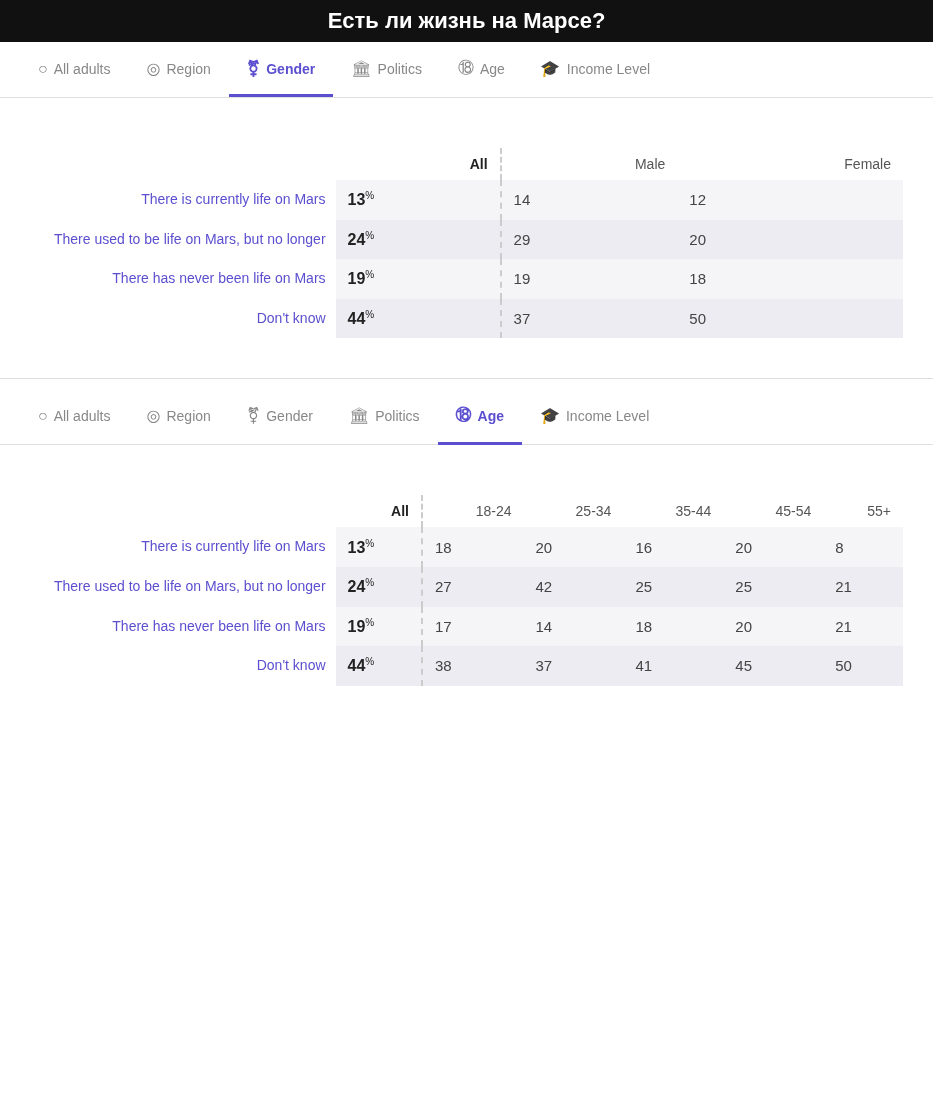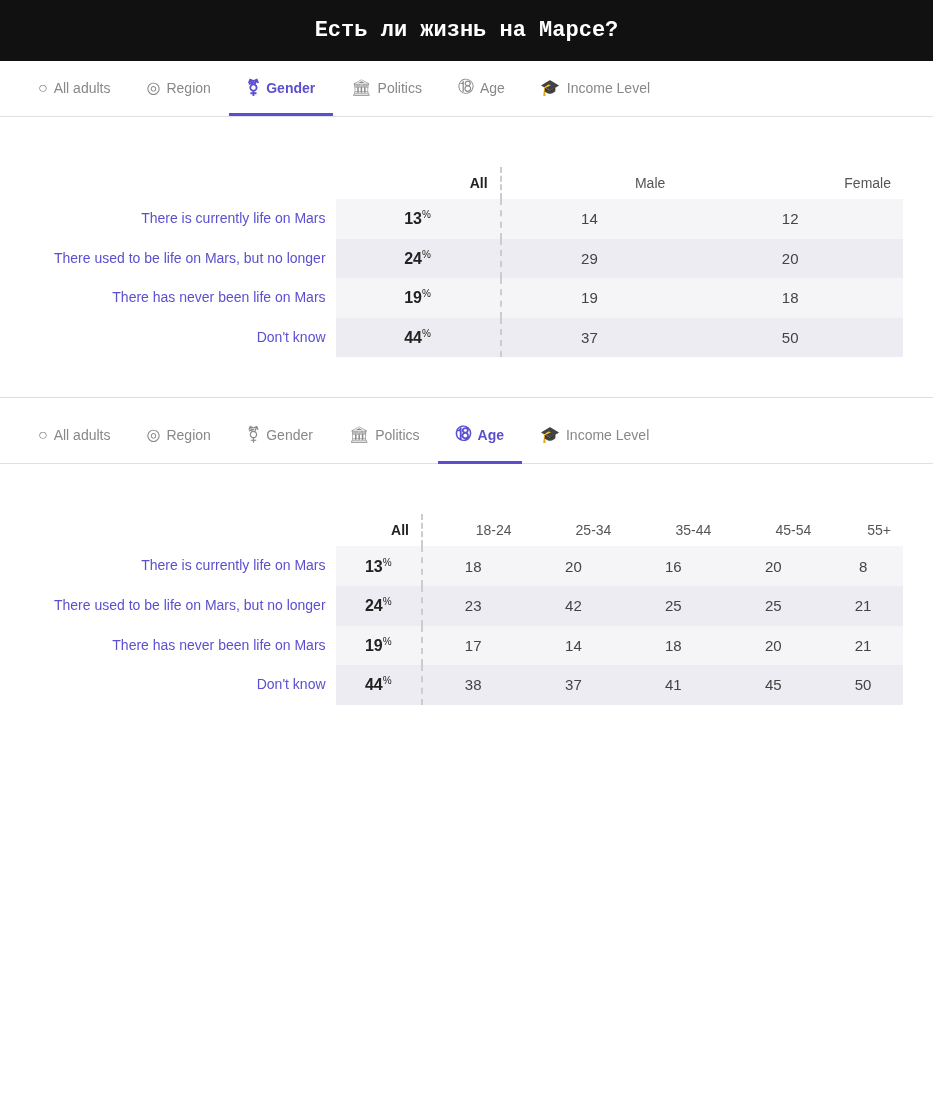--- a/index.html
+++ b/index.html
@@ -8,24 +8,23 @@
       background: #fff;
       width: 933px;
       min-height: 1112px;
       color: #333;
     }
 
     .title-bar {
       background: #111;
       color: #fff;
       text-align: center;
-      padding: 18px 20px;
+      padding: 8px 20px;
       font-size: 22px;
       font-weight: bold;
-      font-family: Liberation Mono, monospace;
     }
 
     .tab-bar {
       display: flex;
       align-items: center;
       padding: 0 20px;
       border-bottom: 1px solid #e0e0e0;
       gap: 0;
     }
 
@@ -76,21 +75,21 @@
       width: 35%;
     }
 
     .data-table th.all-col {
       font-weight: bold;
       color: #222;
       border-right: 2px dashed #ccc;
     }
 
     .data-table td {
-      text-align: center;
+      text-align: left;
       padding: 10px 12px;
       font-size: 15px;
       color: #444;
       vertical-align: middle;
     }
 
     .data-table td.row-label {
       text-align: right;
       color: #5b4fcf;
       font-size: 14px;
@@ -260,21 +259,21 @@
     <td class="all-val">13<span class="pct-sup">%</span></td>
     <td>18</td>
           <td>20</td>
           <td>16</td>
           <td>20</td>
           <td>8</td>
   </tr>
         <tr class="data-row">
     <td class="row-label">There used to be life on Mars, but no longer</td>
     <td class="all-val">24<span class="pct-sup">%</span></td>
-    <td>23</td>
+    <td>27</td>
           <td>42</td>
           <td>25</td>
           <td>25</td>
           <td>21</td>
   </tr>
         <tr class="data-row">
     <td class="row-label">There has never been life on Mars</td>
     <td class="all-val">19<span class="pct-sup">%</span></td>
     <td>17</td>
           <td>14</td>

